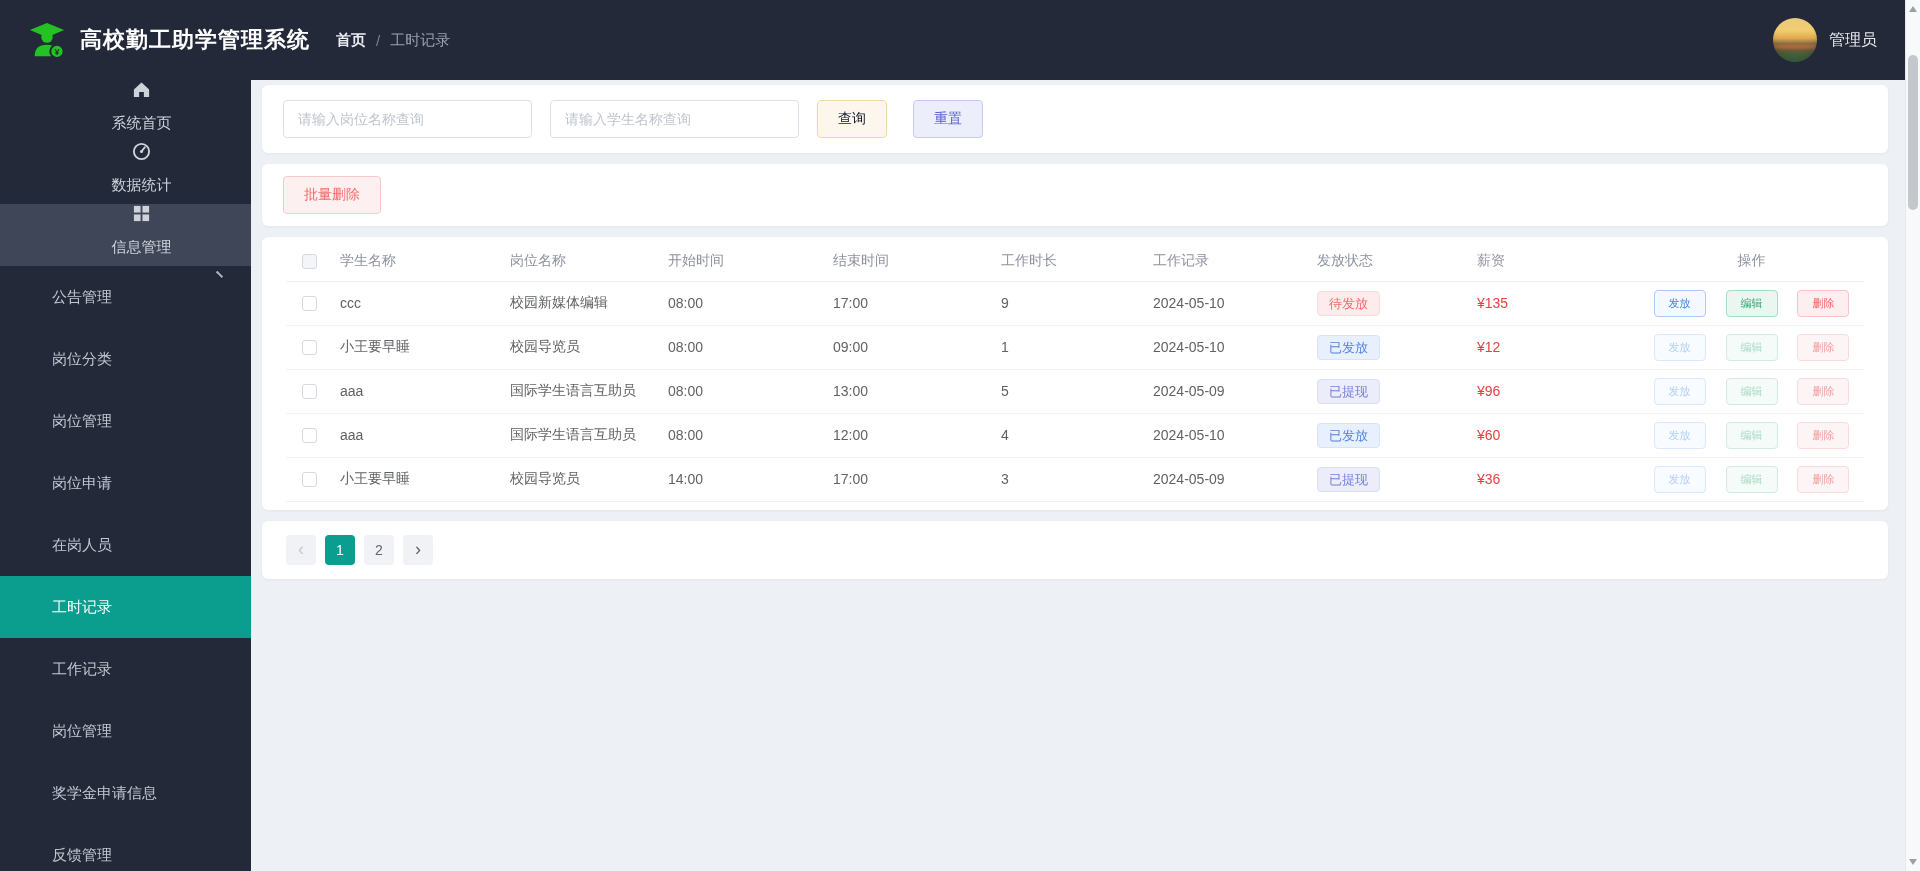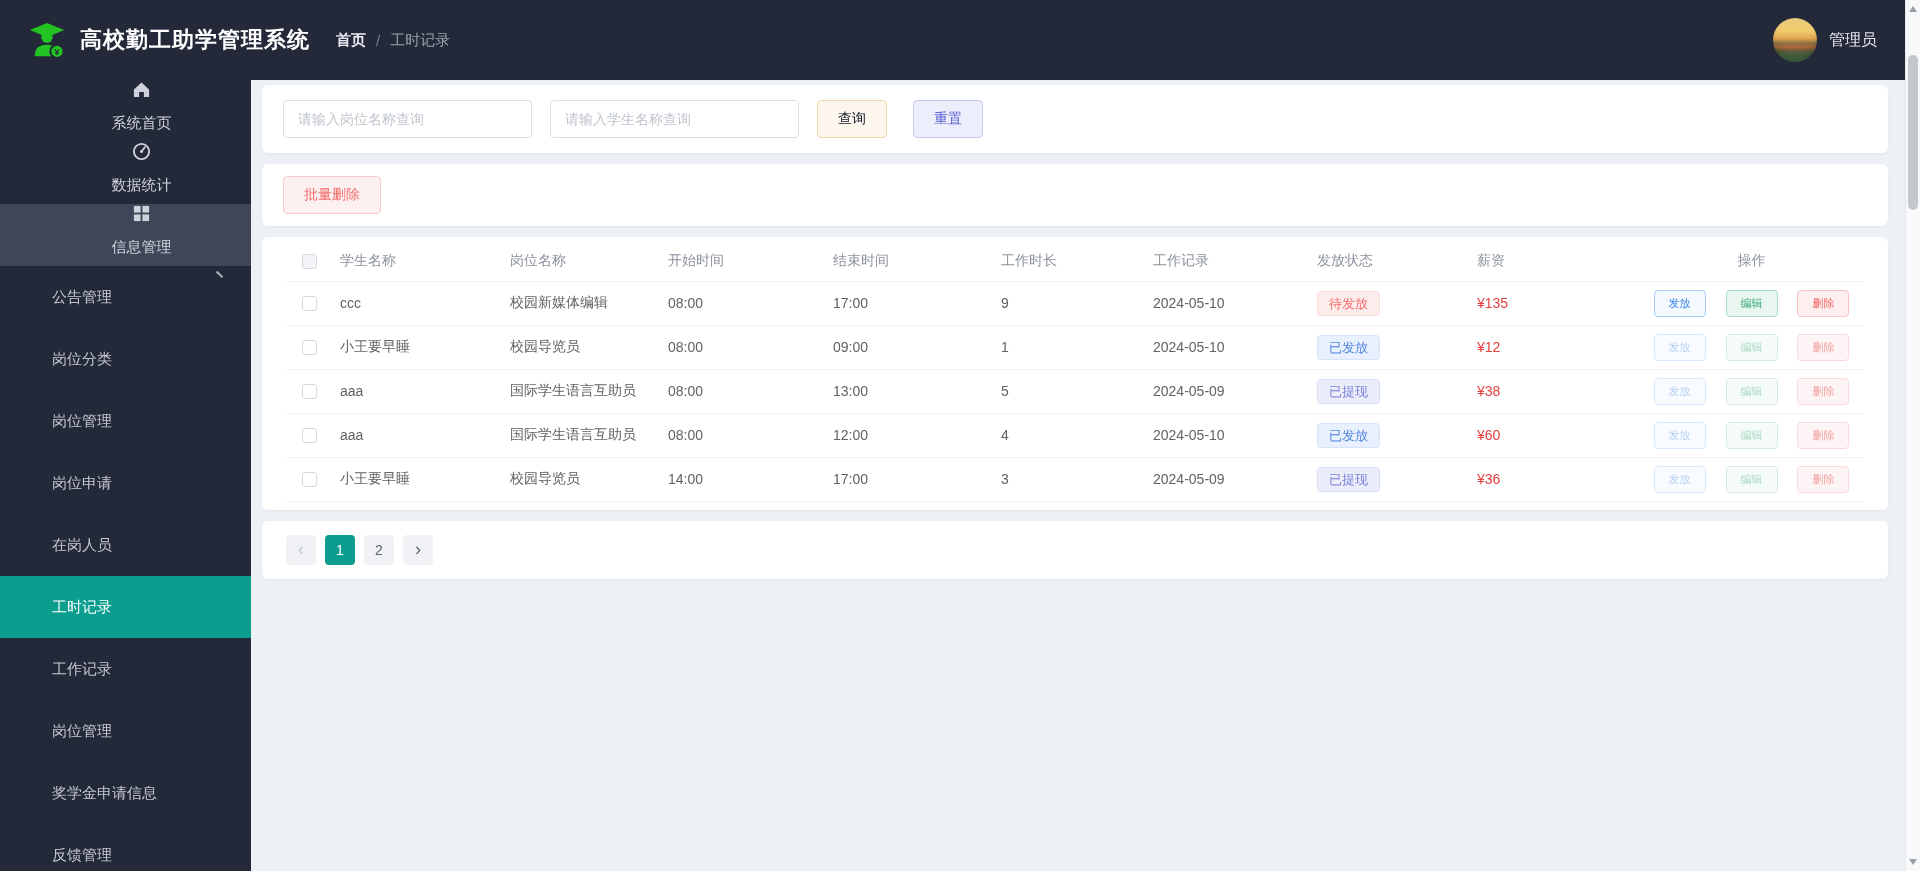--- a/index.html
+++ b/index.html
@@ -301,21 +301,21 @@
   </tr>
           <tr>
     <td style="padding-left:16px"><span class="checkbox"></span></td>
     <td>aaa</td>
     <td>国际学生语言互助员</td>
     <td>08:00</td>
     <td>13:00</td>
     <td>5</td>
     <td>2024-05-09</td>
     <td><span class="badge withdrawn">已提现</span></td>
-    <td class="salary">¥38</td>
+    <td class="salary">¥96</td>
     <td class="col-actions">
       <button class="action-btn act-issue disabled">发放</button>
       <button class="action-btn act-edit disabled">编辑</button>
       <button class="action-btn act-delete disabled">删除</button>
     </td>
   </tr>
           <tr>
     <td style="padding-left:16px"><span class="checkbox"></span></td>
     <td>aaa</td>
     <td>国际学生语言互助员</td>

